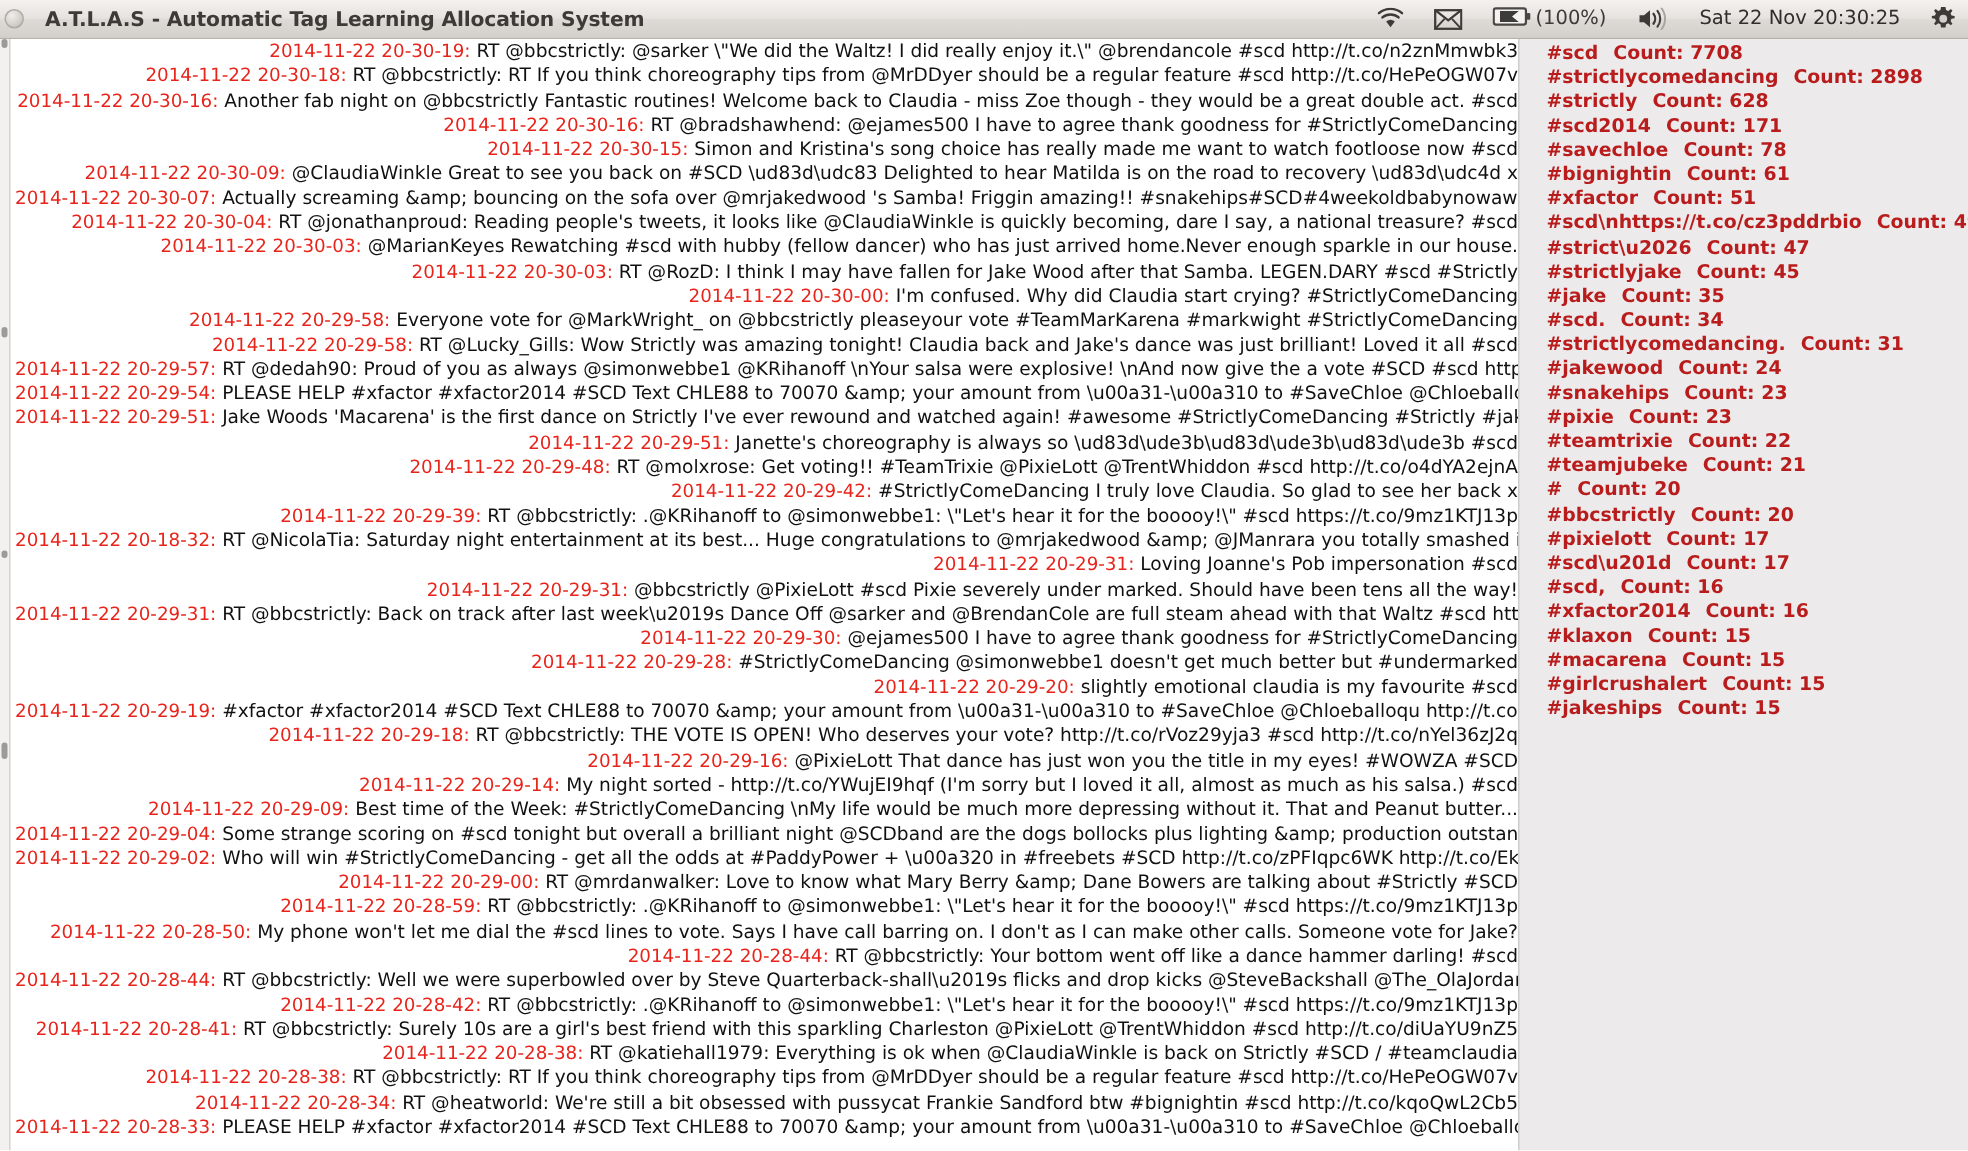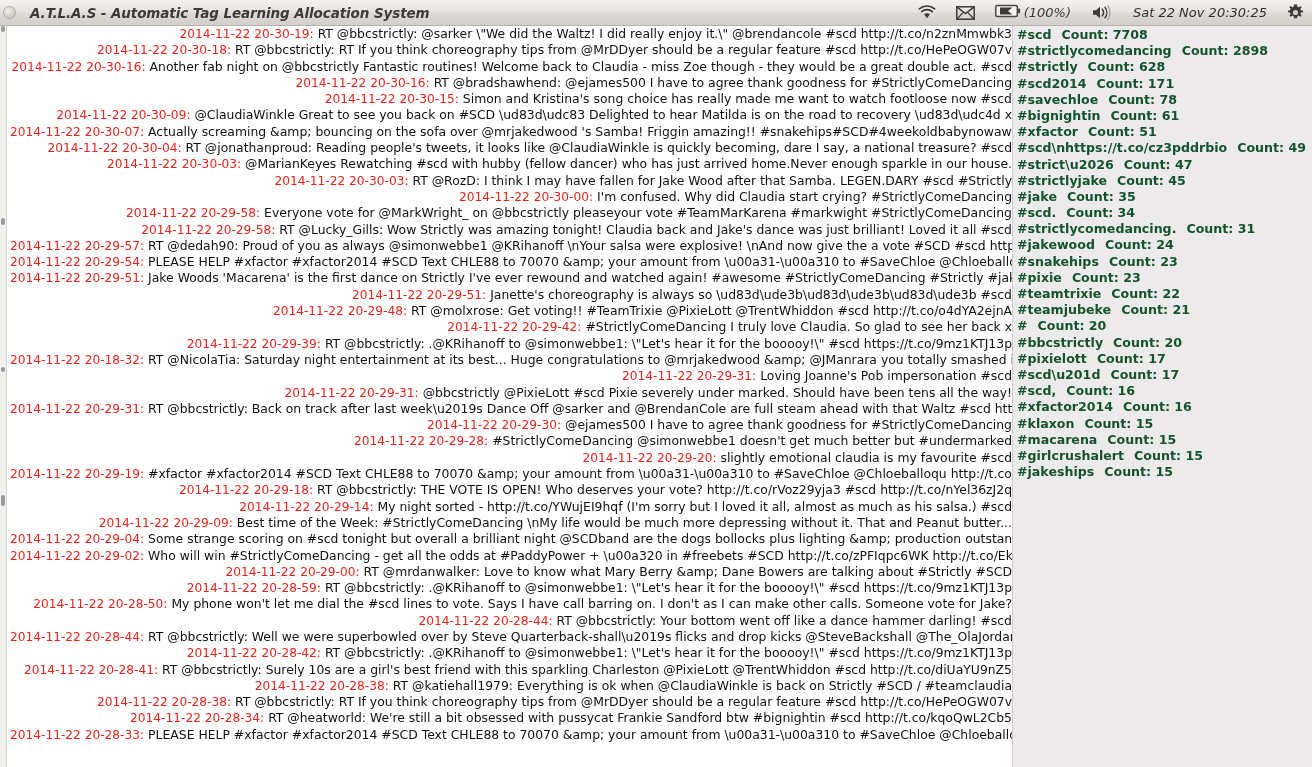--- a/index.html
+++ b/index.html
@@ -18,21 +18,20 @@
   #titlebar {
     position: absolute;
     left: 0; top: 0;
     width: 1312px; height: 26px;
     background: linear-gradient(to bottom, #f4f1ef 0%, #e6e2df 48%, #dedad6 52%, #d3cfca 100%);
     border-bottom: 1px solid #b8b2ac;
     box-sizing: border-box;
     display: flex;
     align-items: center;
     overflow: hidden;
-    font-style: italic;
   }
   .win-buttons {
     display: flex;
     align-items: center;
     margin-left: 3px;
     margin-right: 6px;
   }
   .win-btn {
     width: 13px; height: 13px;
     border-radius: 50%;
@@ -134,22 +133,22 @@
     box-sizing: border-box;
     overflow: hidden;
     padding-top: 1px;
   }
   .tag-row {
     height: 16.2px;
     line-height: 16.2px;
     white-space: nowrap;
     font-size: 12.6px;
     font-weight: bold;
-    color: #14532d;
-    padding-left: 4px;
+    color: #b91c1c;
+    padding-left: 18px;
     overflow: hidden;
   }
   .tag-name { margin-right: 10px; }
   .tag-count { }
 </style>
 </head>
 <body>
 
 <div id="titlebar">
   <div class="win-buttons">
@@ -232,20 +231,21 @@
       <div class="tweet-row"><span class="ts">2014-11-22 20-29-39:</span> <span class="txt">RT @bbcstrictly: .@KRihanoff to @simonwebbe1: \"Let's hear it for the booooy!\" #scd https://t.co/9mz1KTJ13p</span></div>
       <div class="tweet-row"><span class="ts">2014-11-22 20-18-32:</span> <span class="txt">RT @NicolaTia: Saturday night entertainment at its best... Huge congratulations to @mrjakedwood &amp;amp; @JManrara you totally smashed it.x\n#Stric\u2026</span></div>
       <div class="tweet-row"><span class="ts">2014-11-22 20-29-31:</span> <span class="txt">Loving Joanne's Pob impersonation #scd</span></div>
       <div class="tweet-row"><span class="ts">2014-11-22 20-29-31:</span> <span class="txt">@bbcstrictly @PixieLott #scd Pixie severely under marked. Should have been tens all the way!</span></div>
       <div class="tweet-row"><span class="ts">2014-11-22 20-29-31:</span> <span class="txt">RT @bbcstrictly: Back on track after last week\u2019s Dance Off @sarker and @BrendanCole are full steam ahead with that Waltz #scd http://t.co/7\u2026</span></div>
       <div class="tweet-row"><span class="ts">2014-11-22 20-29-30:</span> <span class="txt">@ejames500 I have to agree thank goodness for #StrictlyComeDancing</span></div>
       <div class="tweet-row"><span class="ts">2014-11-22 20-29-28:</span> <span class="txt">#StrictlyComeDancing @simonwebbe1 doesn't get much better but #undermarked</span></div>
       <div class="tweet-row"><span class="ts">2014-11-22 20-29-20:</span> <span class="txt">slightly emotional claudia is my favourite #scd</span></div>
       <div class="tweet-row"><span class="ts">2014-11-22 20-29-19:</span> <span class="txt">#xfactor #xfactor2014 #SCD Text CHLE88 to 70070 &amp;amp; your amount from \u00a31-\u00a310 to #SaveChloe @Chloeballoqu http://t.co/jeAvthTBXp</span></div>
       <div class="tweet-row"><span class="ts">2014-11-22 20-29-18:</span> <span class="txt">RT @bbcstrictly: THE VOTE IS OPEN! Who deserves your vote? http://t.co/rVoz29yja3 #scd http://t.co/nYel36zJ2q</span></div>
+      <div class="tweet-row"><span class="ts">2014-11-22 20-29-16:</span> <span class="txt">@PixieLott That dance has just won you the title in my eyes! #WOWZA #SCD</span></div>
       <div class="tweet-row"><span class="ts">2014-11-22 20-29-14:</span> <span class="txt">My night sorted - http://t.co/YWujEI9hqf (I'm sorry but I loved it all, almost as much as his salsa.) #scd</span></div>
       <div class="tweet-row"><span class="ts">2014-11-22 20-29-09:</span> <span class="txt">Best time of the Week: #StrictlyComeDancing \nMy life would be much more depressing without it. That and Peanut butter...</span></div>
       <div class="tweet-row"><span class="ts">2014-11-22 20-29-04:</span> <span class="txt">Some strange scoring on #scd tonight but overall a brilliant night @SCDband are the dogs bollocks plus lighting &amp;amp; production outstanding \ud83d\ude1d</span></div>
       <div class="tweet-row"><span class="ts">2014-11-22 20-29-02:</span> <span class="txt">Who will win #StrictlyComeDancing - get all the odds at #PaddyPower + \u00a320 in #freebets #SCD http://t.co/zPFIqpc6WK http://t.co/EkqrlvDRhH</span></div>
       <div class="tweet-row"><span class="ts">2014-11-22 20-29-00:</span> <span class="txt">RT @mrdanwalker: Love to know what Mary Berry &amp;amp; Dane Bowers are talking about #Strictly #SCD</span></div>
       <div class="tweet-row"><span class="ts">2014-11-22 20-28-59:</span> <span class="txt">RT @bbcstrictly: .@KRihanoff to @simonwebbe1: \"Let's hear it for the booooy!\" #scd https://t.co/9mz1KTJ13p</span></div>
       <div class="tweet-row"><span class="ts">2014-11-22 20-28-50:</span> <span class="txt">My phone won't let me dial the #scd lines to vote. Says I have call barring on. I don't as I can make other calls. Someone vote for Jake?</span></div>
       <div class="tweet-row"><span class="ts">2014-11-22 20-28-44:</span> <span class="txt">RT @bbcstrictly: Your bottom went off like a dance hammer darling! #scd</span></div>
       <div class="tweet-row"><span class="ts">2014-11-22 20-28-44:</span> <span class="txt">RT @bbcstrictly: Well we were superbowled over by Steve Quarterback-shall\u2019s flicks and drop kicks @SteveBackshall @The_OlaJordan #scd http:\u2026</span></div>
       <div class="tweet-row"><span class="ts">2014-11-22 20-28-42:</span> <span class="txt">RT @bbcstrictly: .@KRihanoff to @simonwebbe1: \"Let's hear it for the booooy!\" #scd https://t.co/9mz1KTJ13p</span></div>

